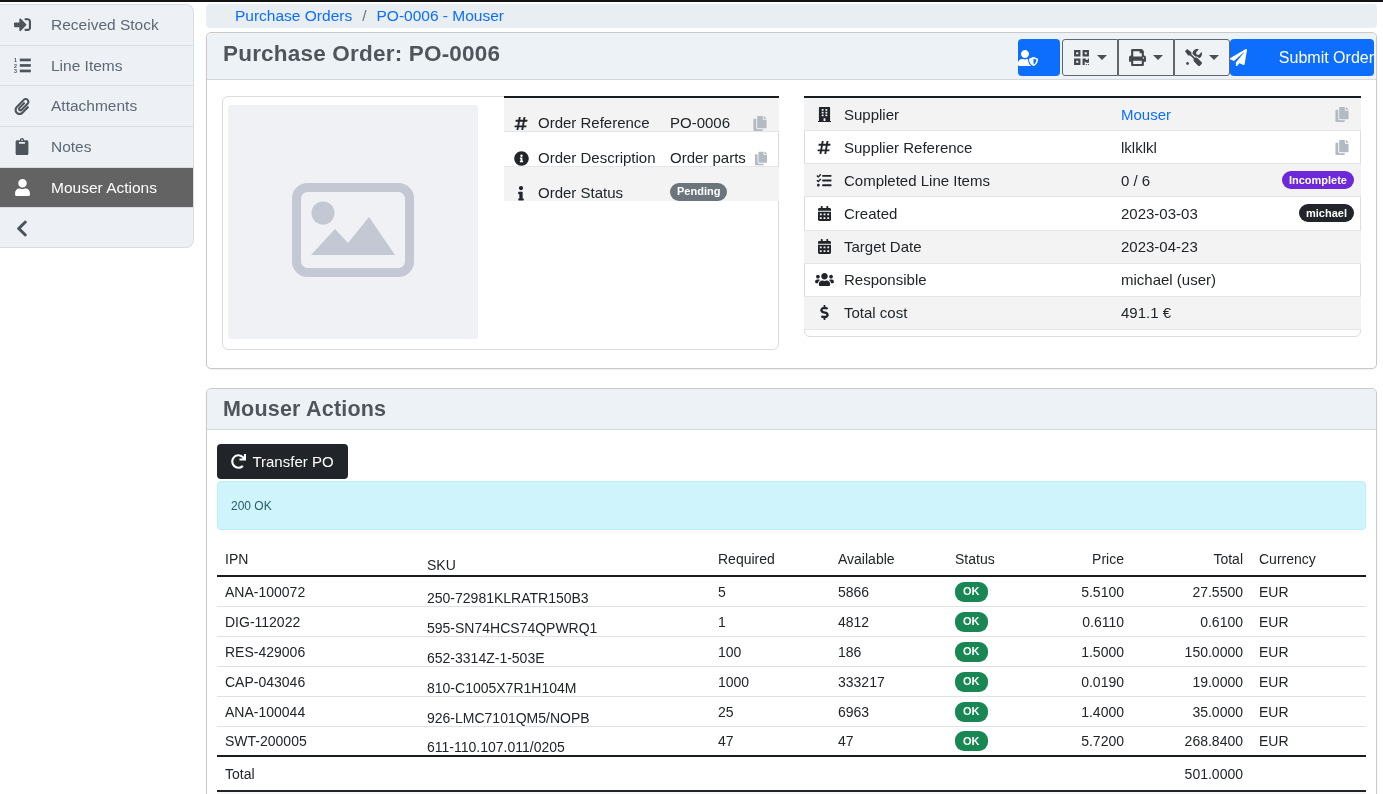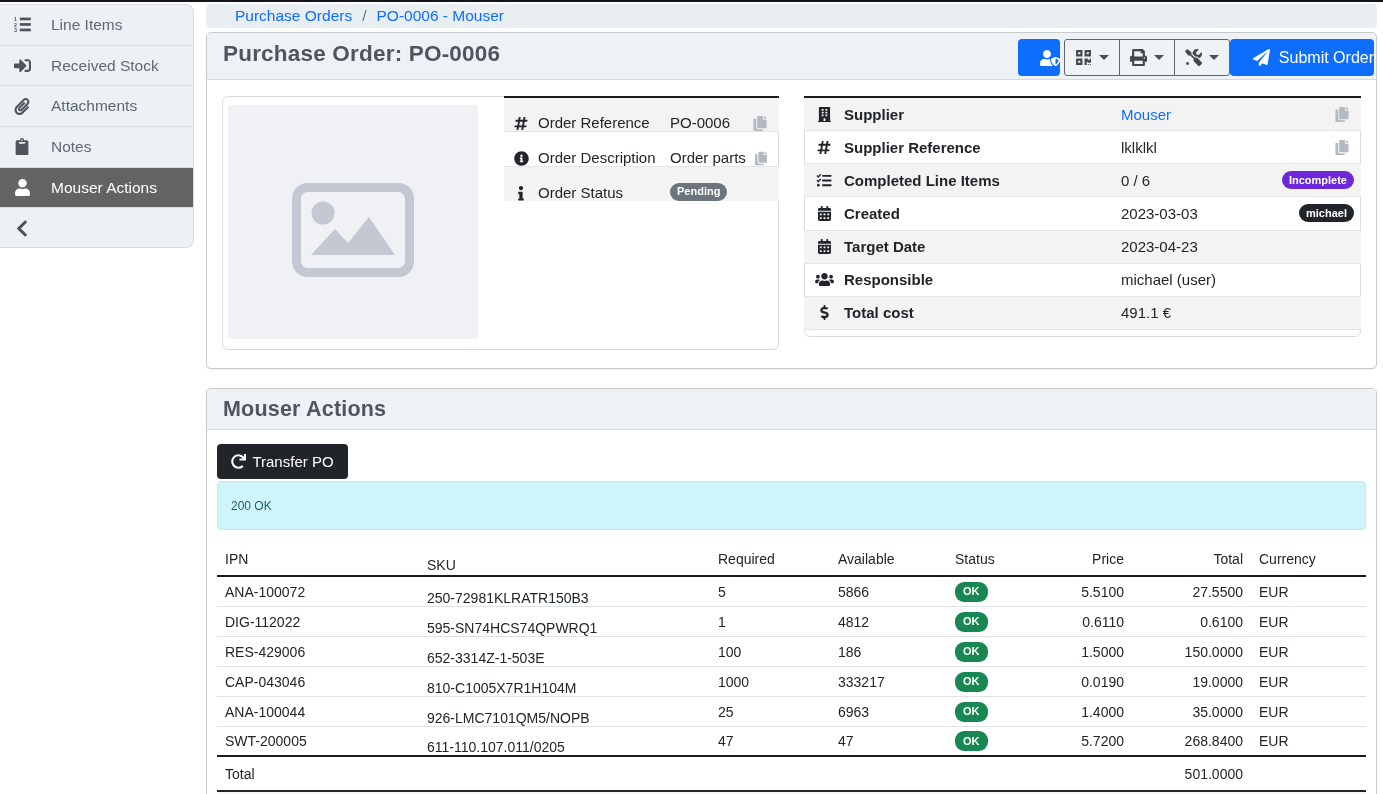--- a/index.html
+++ b/index.html
@@ -27,21 +27,21 @@
 
 
 .panel { position:absolute; left:206px; width:1171px; background:#fff; border:1px solid #c9c9c9; border-radius:5px; box-shadow:0 1px 2px rgba(0,0,0,.06); }
 .panel-head { background:#edf2f7; border-bottom:1px solid #d3d9df; border-radius:5px 5px 0 0; display:flex; align-items:center; }
 #panel1 { top:32px; height:337px; }
 #panel1 .panel-head { height:47px; }
 .ptitle { margin-left:16px; font-weight:bold; color:#50555b; }
 #panel1 .ptitle { font-size:22.5px; letter-spacing:.2px; position:relative; top:-2.5px; }
 
 
-.hbtn { position:absolute; top:6px; height:37px; border-radius:4px; display:flex; align-items:center; justify-content:flex-end; }
+.hbtn { position:absolute; top:6px; height:37px; border-radius:4px; display:flex; align-items:center; justify-content:space-between; }
 .hblue { background:#0d6efd; color:#fff; }
 #btn-admin { left:811px; width:42px; }
 #btn-group { left:855px; width:168px; display:flex; }
 .gbtn { width:56px; height:37px; background:#f0f3f6; border:1px solid #5f666c; display:flex; align-items:center; justify-content:center; gap:7px; }
 .gbtn:first-child { border-radius:3px 0 0 3px; }
 .gbtn + .gbtn { margin-left:-1px; }
 .gbtn:last-child { border-radius:0 3px 3px 0; }
 .caret { width:0; height:0; border-left:5px solid transparent; border-right:5px solid transparent; border-top:5.5px solid #495057; }
 #btn-submit { left:1023px; width:144px; font-size:16px; gap:9px; }
 
@@ -55,21 +55,21 @@
 #dt-l { left:281px; right:-1px; }
 #dt-r { left:-1px; right:-1px; }
 .drow { display:flex; align-items:center; border-bottom:1px solid #e3e6e9; }
 #dt-l .drow:last-child { border-bottom:none; }
 #dt-l .drow { height:34.3px;align-items:flex-end; }
 #dt-r .drow { height:33.15px; }
 .drow.odd { background:#f3f3f3; }
 .dico { width:34px; display:flex; justify-content:center; color:#212529; }
 #dt-l .dlabel { width:132px; }
 #dt-r .dico { width:40px; }
-#dt-r .dlabel { width:277px;font-weight:bold; }
+#dt-r .dlabel { width:277px; }
 .dval { flex:1; }
 .dright { display:flex; justify-content:flex-end; align-items:center; padding-right:12px; }
 #dt-r .dright { padding-right:7px; }
 #dt-r .dright svg { margin-right:5px; }
 a.link { color:#0d6efd; text-decoration:none; }
 
 .badge { display:inline-block; color:#fff; font-weight:bold; font-size:11px; line-height:1; padding:3.5px 7px; border-radius:9px; }
 .b-gray { background:#6c757d; }
 .b-red { background:#6d28d9; }
 .b-dark { background:#212529; }
@@ -101,40 +101,40 @@
 .c7 { width:119px; padding-right:8px; text-align:right; }
 .c8 { width:115px; padding-left:8px; }
 </style>
 </head>
 <body>
 <div id="topline"></div>
 
 <div id="sidebar">
   <div class="sb-item">
       <span class="sb-ico">
+        <svg width="17" height="17" viewBox="0 0 512 512">
+          <path fill="#4d545b" d="M416 448h-84c-6.6 0-12-5.4-12-12v-40c0-6.6 5.4-12 12-12h84c17.7 0 32-14.3 32-32V160c0-17.7-14.3-32-32-32h-84c-6.6 0-12-5.4-12-12V76c0-6.6 5.4-12 12-12h84c53 0 96 43 96 96v192c0 53-43 96-96 96zm-47-201L201 79c-15-15-41-4.5-41 17v96H24c-13.3 0-24 10.7-24 24v96c0 13.3 10.7 24 24 24h136v96c0 21.5 26 32 41 17l168-168c9.3-9.4 9.3-24.6 0-34z"></path>
+        </svg>
+      </span>
+      <span class="sb-txt">Received Stock</span>
+    </div>
+  <div class="sb-item">
+      <span class="sb-ico">
         <svg width="17" height="17" viewBox="0 0 17 17">
           <g fill="#4d545b">
             <rect x="5.8" y="1.6" width="11" height="2.7"></rect>
             <rect x="5.8" y="7.1" width="11" height="2.7"></rect>
             <rect x="5.8" y="12.6" width="11" height="2.7"></rect>
             <text x="0" y="5" font-size="5.4" font-weight="bold" font-family="Liberation Sans">1</text>
             <text x="0" y="10.5" font-size="5.4" font-weight="bold" font-family="Liberation Sans">2</text>
             <text x="0" y="16" font-size="5.4" font-weight="bold" font-family="Liberation Sans">3</text>
           </g>
         </svg>
       </span>
       <span class="sb-txt">Line Items</span>
-    </div>
-  <div class="sb-item">
-      <span class="sb-ico">
-        <svg width="17" height="17" viewBox="0 0 512 512">
-          <path fill="#4d545b" d="M416 448h-84c-6.6 0-12-5.4-12-12v-40c0-6.6 5.4-12 12-12h84c17.7 0 32-14.3 32-32V160c0-17.7-14.3-32-32-32h-84c-6.6 0-12-5.4-12-12V76c0-6.6 5.4-12 12-12h84c53 0 96 43 96 96v192c0 53-43 96-96 96zm-47-201L201 79c-15-15-41-4.5-41 17v96H24c-13.3 0-24 10.7-24 24v96c0 13.3 10.7 24 24 24h136v96c0 21.5 26 32 41 17l168-168c9.3-9.4 9.3-24.6 0-34z"></path>
-        </svg>
-      </span>
-      <span class="sb-txt">Received Stock</span>
     </div>
   <div class="sb-item">
       <span class="sb-ico">
         <svg width="16" height="17" viewBox="0 0 448 512">
           <path fill="#4d545b" d="M43.246 466.142c-58.43-60.289-57.341-157.511 1.386-217.581L254.392 34c44.316-45.332 116.351-45.336 160.671 0 43.89 44.894 43.943 117.329 0 162.276L232.214 383.128c-29.855 30.537-78.633 30.111-107.982-.998-28.275-29.97-27.368-77.473 1.452-106.953l143.743-146.835c6.182-6.314 16.312-6.422 22.626-.241l22.861 22.379c6.315 6.182 6.422 16.312.241 22.626L171.427 319.927c-4.932 5.045-5.236 13.428-.648 18.292 4.372 4.634 11.245 4.711 15.688.165l182.849-187.04c19.613-20.062 19.613-52.725-.011-72.798-19.189-19.627-49.957-19.637-69.154-.022L90.39 293.295c-34.763 35.56-35.299 93.12-1.191 128.313 34.01 35.093 88.985 35.137 123.058.286l172.06-175.999c6.177-6.319 16.307-6.433 22.626-.256l22.877 22.364c6.319 6.177 6.434 16.307.256 22.626l-172.06 175.998c-59.576 60.938-155.943 60.216-214.77-1.485z"></path>
         </svg>
       </span>
       <span class="sb-txt">Attachments</span>
     </div>
   <div class="sb-item">

